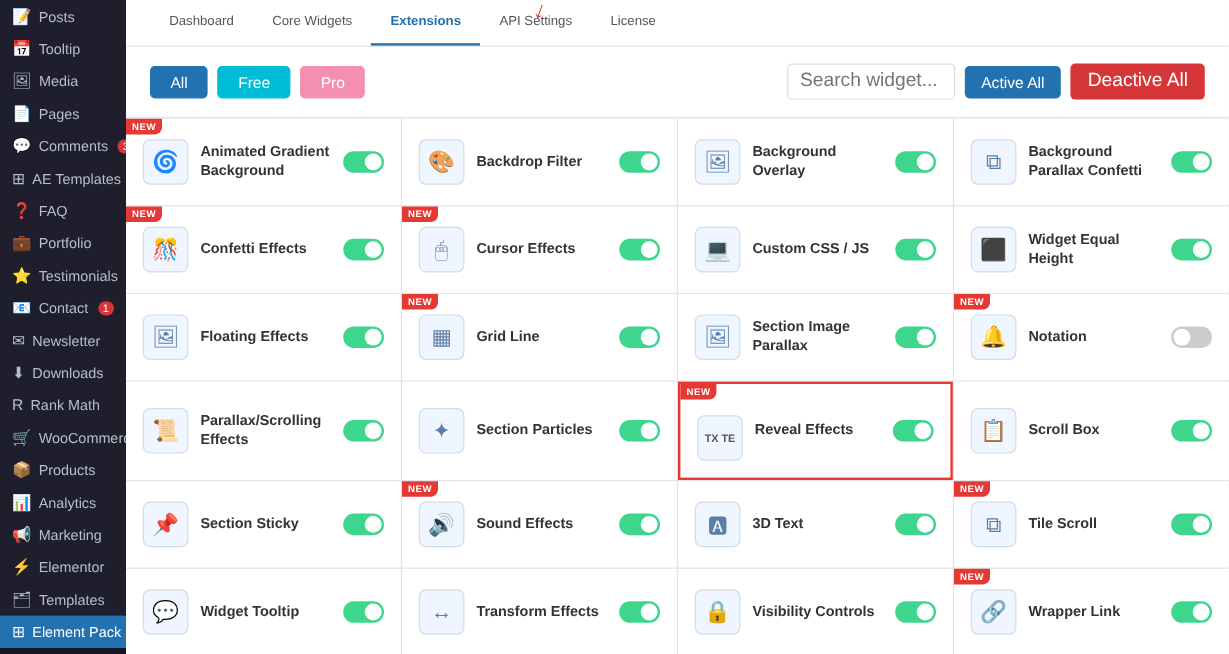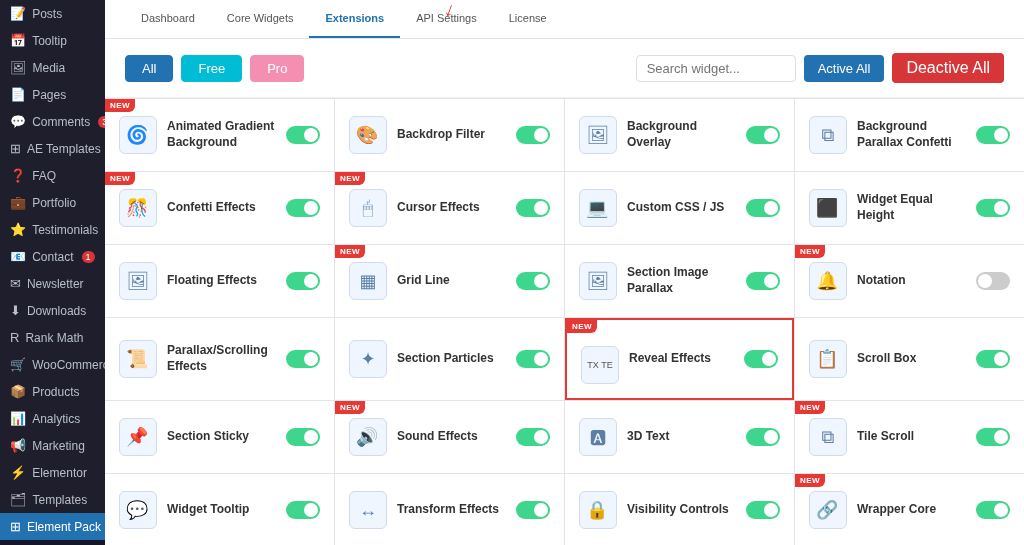--- a/index.html
+++ b/index.html
@@ -82,22 +82,22 @@
       color: #555;
     }
     .filter-btn.active-all { background: #2271b1; color: #fff; border-color: #2271b1; }
     .filter-btn.free { background: #00bcd4; color: #fff; border-color: #00bcd4; }
     .filter-btn.pro { background: #f48fb1; color: #fff; border-color: #f48fb1; }
     .toolbar-spacer { flex: 1; }
     .search-input {
       padding: 5px 10px;
       border: 1px solid #ddd;
       border-radius: 4px;
-      font-size: 13px;
-      width: 160px;
+      font-size: 16px;
+      width: 140px;
       color: #8b5cf6;
       outline: none;
     }
     .btn-active-all {
       padding: 6px 14px;
       background: #2271b1;
       color: #fff;
       border: none;
       border-radius: 4px;
       cursor: pointer;
@@ -439,21 +439,21 @@
         <div class="widget-icon" style="font-size: 18px;">✦</div>
         <div class="widget-info">
           <div class="widget-name">Section Particles</div>
         </div>
         <label class="toggle on">
           <div class="toggle-slider"></div>
         </label>
       </div>
       <div class="widget-card highlighted-card">
         <div class="new-badge">NEW</div>
-        <div class="widget-icon" style="font-size: 9px; font-weight: 400; color: rgb(85, 85, 85); margin-top: 12px;">TX TE</div>
+        <div class="widget-icon" style="font-size: 9px; font-weight: 700; color: rgb(85, 85, 85); margin-top: 12px;">TX TE</div>
         <div class="widget-info">
           <div class="widget-name">Reveal Effects</div>
         </div>
         <label class="toggle on">
           <div class="toggle-slider"></div>
         </label>
       </div>
       <div class="widget-card">
         <div class="widget-icon" style="font-size: 18px;">📋</div>
         <div class="widget-info">
@@ -525,20 +525,20 @@
           <div class="widget-name">Visibility Controls</div>
         </div>
         <label class="toggle on">
           <div class="toggle-slider"></div>
         </label>
       </div>
       <div class="widget-card">
         <div class="new-badge">NEW</div>
         <div class="widget-icon" style="font-size: 18px;">🔗</div>
         <div class="widget-info">
-          <div class="widget-name">Wrapper Core</div>
+          <div class="widget-name">Wrapper Link</div>
         </div>
         <label class="toggle on">
           <div class="toggle-slider"></div>
         </label>
       </div>
     </div>
 </div>
 
 </body></html>

